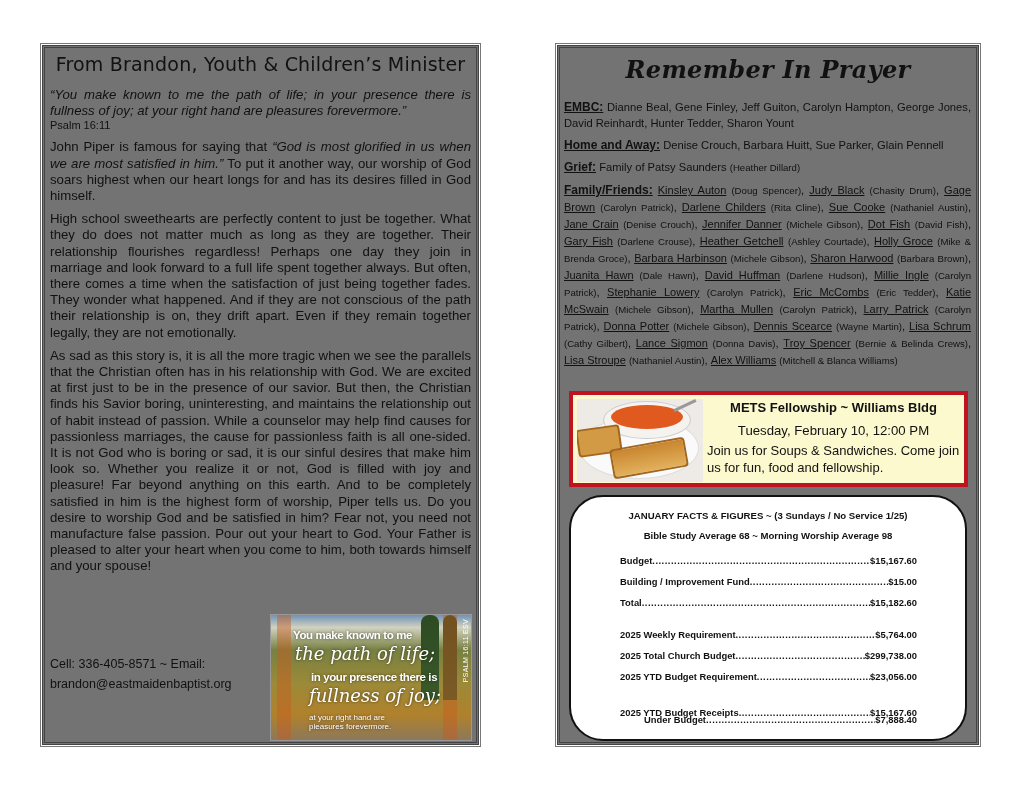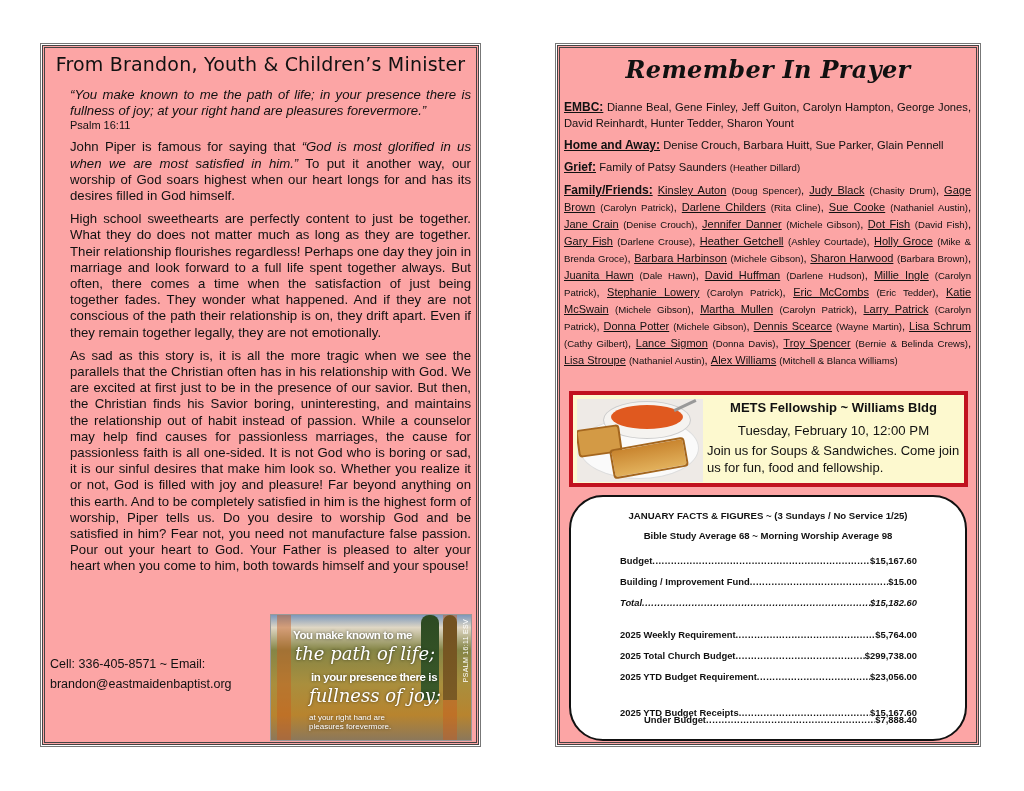--- a/index.html
+++ b/index.html
@@ -5,37 +5,37 @@
   * { box-sizing: border-box; margin: 0; padding: 0; }
   html, body { width: 1024px; height: 791px; background: #ffffff; overflow: hidden; }
   body { position: relative; font-family: "Liberation Sans", sans-serif; color: #111; }
 
   
   .frame {
     position: absolute;
     border: 3px double #444;
     outline: 1px solid #777;
     outline-offset: 1px;
-    background: #fca5a5;
+    background: #737373;
   }
   #left-frame { left: 42px; top: 45px; width: 437px; height: 700px; }
   #right-frame { left: 557px; top: 45px; width: 422px; height: 700px; }
 
   
   .left-title {
     position: absolute; left: 0; right: 0; top: 5px;
     text-align: center;
     font-family: "DejaVu Sans", sans-serif;
     font-size: 19px; letter-spacing: 0.2px;
   }
   .left-body {
     position: absolute; left: 5px; right: 5px; top: 39px;
     font-size: 13.2px; line-height: 16.2px; text-align: justify;
   }
-  .left-body p { margin-bottom: 7px; margin-left: 20px; }
+  .left-body p { margin-bottom: 7px; }
   .left-body .verse { font-style: italic; }
   .left-body .ref { font-size: 11px; display: block; line-height: 13px; text-align: left; }
   .left-body em { font-style: italic; }
 
   .contact {
     position: absolute; left: 5px; top: 606px;
     font-size: 12.5px; line-height: 20px;
   }
   .verse-image {
     position: absolute; left: 225px; top: 566px; width: 202px; height: 127px;
@@ -223,21 +223,21 @@
         <div class="fact-row" style="top: 58px;">
           <span class="lbl">Budget </span>
           <span class="dots"></span>
           <span class="val">$15,167.60</span>
         </div>
         <div class="fact-row" style="top: 79px;">
           <span class="lbl">Building / Improvement Fund </span>
           <span class="dots"></span>
           <span class="val">$15.00</span>
         </div>
-        <div class="fact-row" style="top: 100px; font-style: italic;">
+        <div class="fact-row" style="top: 100px;">
           <span class="lbl">Total </span>
           <span class="dots"></span>
           <span class="val">$15,182.60</span>
         </div>
         <div class="fact-row" style="top: 132px;">
           <span class="lbl">2025 Weekly Requirement </span>
           <span class="dots"></span>
           <span class="val">$5,764.00</span>
         </div>
         <div class="fact-row" style="top: 153px;">

